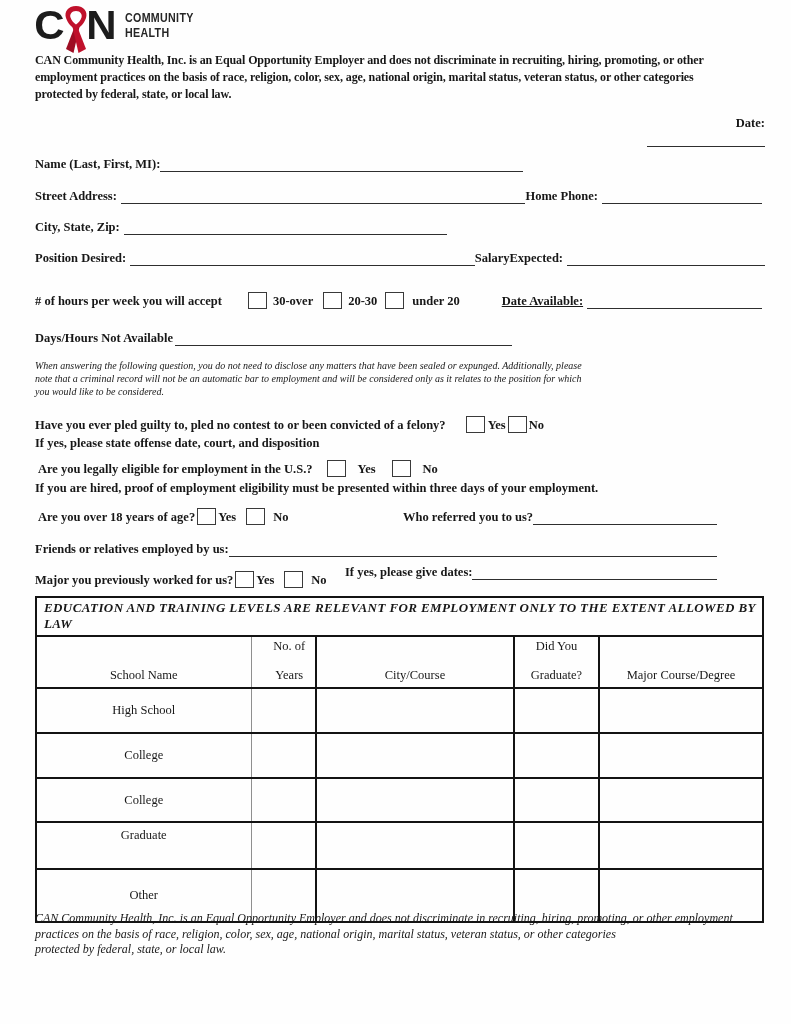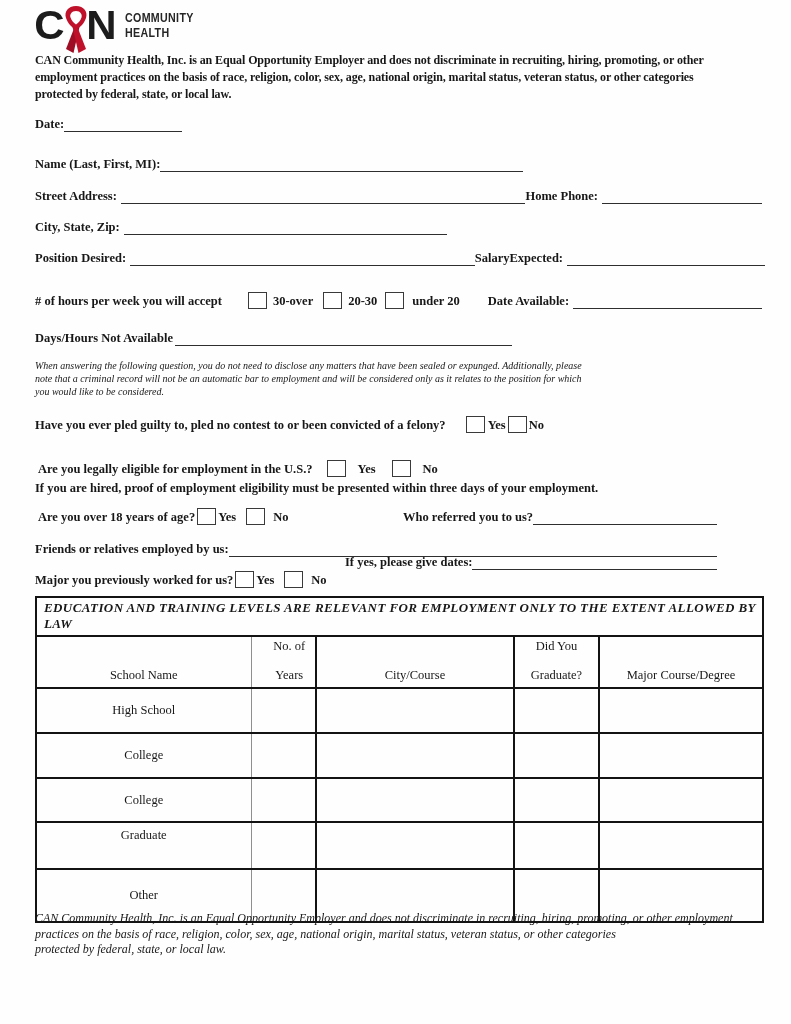--- a/index.html
+++ b/index.html
@@ -53,21 +53,21 @@
     <span class="logo-text">
       <div>COMMUNITY</div>
       <div>HEALTH</div>
     </span>
   </div>
 
   <div class="abs para" style="left:35px;top:52px;width:730px;">CAN Community Health, Inc. is an Equal Opportunity Employer and does not discriminate in recruiting, hiring, promoting, or other
 employment practices on the basis of race, religion, color, sex, age, national origin, marital status, veteran status, or other categories
 protected by federal, state, or local law.</div>
 
-  <div class="abs row" style="left:35px;top:116px;width:730px;">
+  <div class="abs row" style="left:35px;top:116px;width:730px;flex-direction:column;">
     <span class="lbl">Date:</span>
     <span class="ul" style="width:118px;"></span>
   </div>
 
   <div class="abs row" style="left:35px;top:156px;width:488px;">
     <span class="lbl">Name (Last, First, MI):</span>
     <span class="ul" style="flex:1;"></span>
   </div>
 
   <div class="abs row" style="left:35px;top:188px;width:727px;">
@@ -90,40 +90,41 @@
   </div>
 
   <div class="abs row" style="left:35px;top:292px;width:727px;">
     <span class="lbl"># of hours per week you will accept</span>
     <span class="cb" style="margin:0 6px 0 26px;"></span>
     <span class="lbl">30-over</span>
     <span class="cb" style="margin:0 6px 0 10px;"></span>
     <span class="lbl">20-30</span>
     <span class="cb" style="margin:0 8px 0 8px;"></span>
     <span class="lbl">under 20</span>
-    <span class="lbl" style="margin-left:28px;">Date Available:</span>
+    <span class="lbl" style="margin-left:42px;text-decoration:underline;">Date Available:</span>
     <span class="ul" style="flex:1;margin-left:4px;"></span>
   </div>
 
   <div class="abs row" style="left:35px;top:330px;width:477px;">
     <span class="lbl">Days/Hours Not Available</span>
     <span class="ul" style="flex:1;margin-left:2px;"></span>
   </div>
 
   <div class="abs ital" style="left:35px;top:359px;width:730px;">When answering the following question, you do not need to disclose any matters that have been sealed or expunged. Additionally, please
 note that a criminal record will not be an automatic bar to employment and will be considered only as it relates to the position for which
 you would like to be considered.</div>
 
   <div class="abs row" style="left:35px;top:416px;">
     <span class="lbl">Have you ever pled guilty to, pled no contest to or been convicted of a felony?</span>
     <span class="cb" style="margin:0 3px 0 20px;"></span>
     <span class="lbl">Yes</span>
     <span class="cb" style="margin:0 2px 0 2px;"></span>
     <span class="lbl">No</span>
   </div>
+  <div class="abs note" style="left:35px;top:436px;">If yes, please state offense date, court, and disposition</div>
 
   <div class="abs row" style="left:38px;top:460px;">
     <span class="lbl">Are you legally eligible for employment in the U.S.?</span>
     <span class="cb" style="margin:0 12px 0 14px;"></span>
     <span class="lbl">Yes</span>
     <span class="cb" style="margin:0 12px 0 16px;"></span>
     <span class="lbl">No</span>
   </div>
   <div class="abs note" style="left:35px;top:481px;">If you are hired, proof of employment eligibility must be presented within three days of your employment.</div>
 
@@ -143,21 +144,21 @@
     <span class="lbl">Friends or relatives employed by us:</span>
     <span class="ul" style="flex:1;"></span>
   </div>
 
   <div class="abs row" style="left:35px;top:571px;width:682px;">
     <span class="lbl">Major you previously worked for us?</span>
     <span class="cb" style="margin:0 2px 0 2px;"></span>
     <span class="lbl">Yes</span>
     <span class="cb" style="margin:0 8px 0 10px;"></span>
     <span class="lbl">No</span>
-    <span style="position:absolute;left:310px;bottom:18px;width:372px;display:flex;align-items:flex-end;">
+    <span style="position:absolute;left:310px;bottom:8px;width:372px;display:flex;align-items:flex-end;">
       <span class="lbl">If yes, please give dates:</span>
       <span class="ul" style="flex:1;"></span>
     </span>
   </div>
 
   <table class="edu abs" style="left:35px;top:596px;">
     <colgroup>
         <col style="width:215px">
         <col style="width:65px">
         <col style="width:198px">

